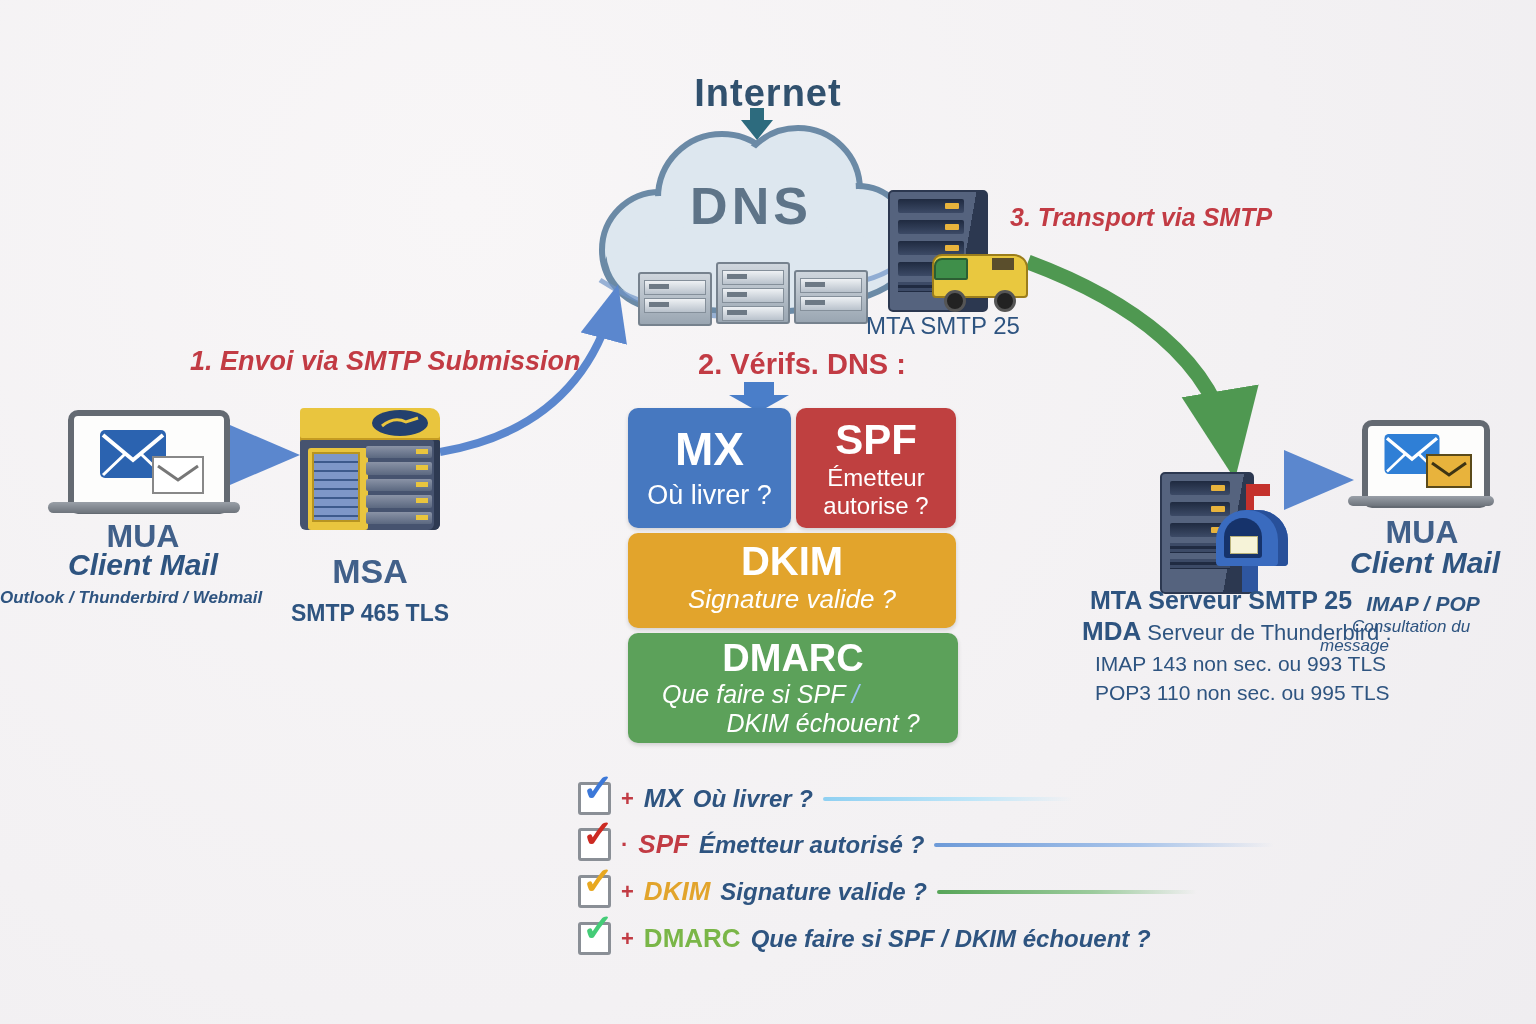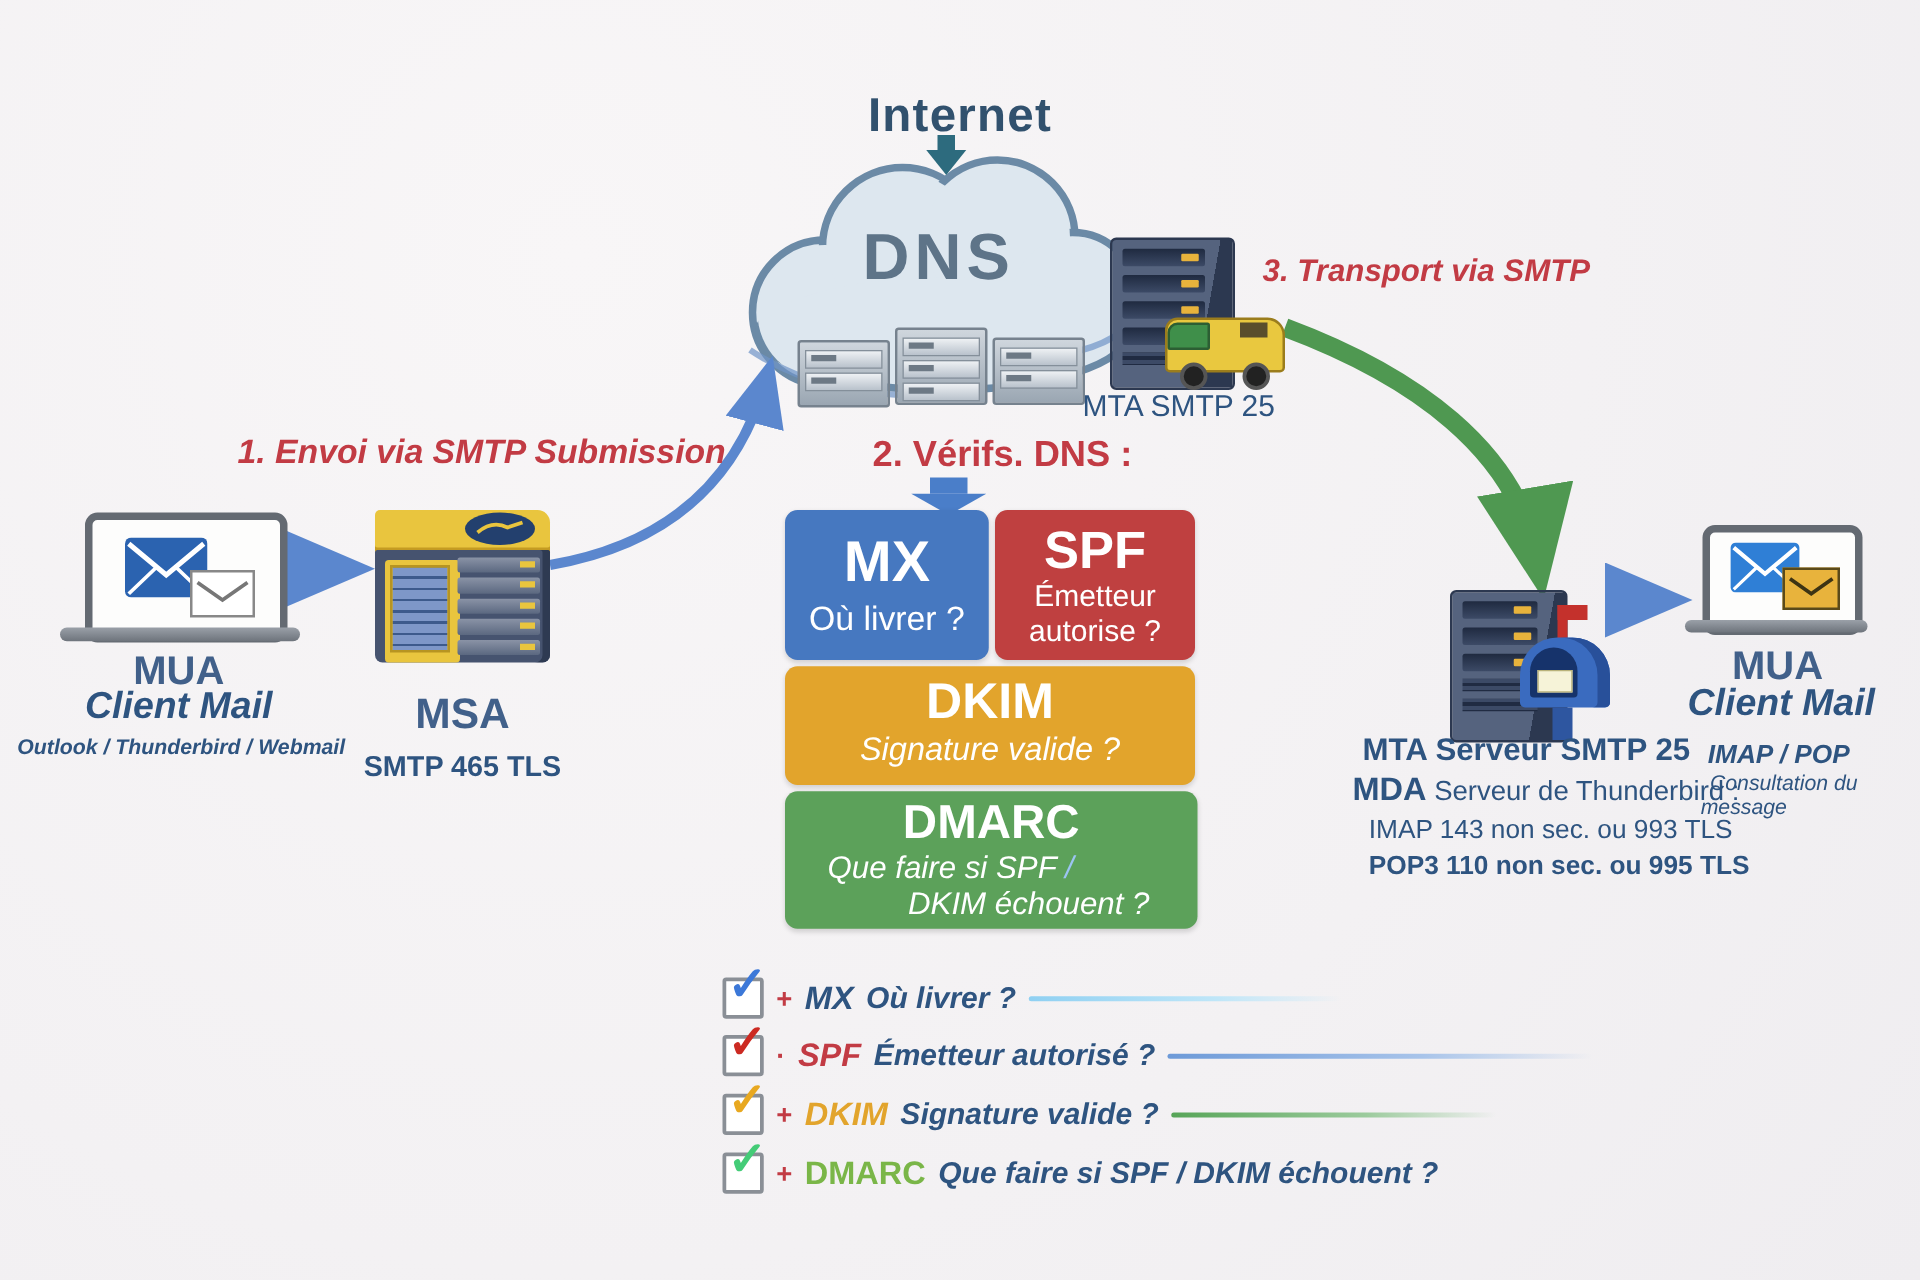--- a/index.html
+++ b/index.html
@@ -17,21 +17,21 @@
     font-size:52px;font-weight:bold;color:#5e7488;letter-spacing:4px;}
   .step-label{color:#c23b44;font-weight:bold;white-space:nowrap;}
   .italic{font-style:italic;}
   .step1{left:190px;top:346px;font-size:27px;font-style:italic;}
   .step2{left:698px;top:348px;font-size:29px;}
   .step3{left:1010px;top:203px;font-size:25px;font-style:italic;}
 
   
   .node-title{font-size:30px;color:#41608a;font-weight:600;text-align:center;}
   .node-sub{font-size:28px;color:#2e5480;font-weight:bold;font-style:italic;text-align:center;}
-  .small-note{font-size:17px;color:#2e5480;font-style:italic;text-align:center;}
+  .small-note{font-size:17px;color:#2e5480;font-style:italic;text-align:left;}
   .navy-bold{color:#2e5480;font-weight:bold;}
 
   
   .laptop{border:6px solid #646a72;border-radius:10px;background:#fdfdfc;}
   .laptop-base{background:linear-gradient(#9aa0a8,#6e747c);border-radius:6px;}
   .env-main{position:absolute;}
   .env-small{position:absolute;background:#ffffff;border:2px solid #888;}
 
   
   .msa-box{width:140px;height:122px;}
@@ -316,21 +316,21 @@
     <div class="hole"></div>
     <div class="letter"></div>
     <div class="post"></div>
   </div>
 
   <div class="abs r-line" style="left:1090px;top:586px;font-size:25px;font-weight:bold;">MTA Serveur SMTP 25</div>
   <div class="abs r-line" style="left:1082px;top:616px;font-size:22px;">
     <span style="font-weight:bold;font-size:26px;">MDA</span><span> Serveur de Thunderbird :</span>
   </div>
   <div class="abs r-line" style="left:1095px;top:652px;font-size:21px;font-weight:normal;">IMAP 143 non sec. ou 993 TLS</div>
-  <div class="abs r-line" style="left:1095px;top:681px;font-size:21px;font-weight:bold;">POP3 110 non sec. ou 995 TLS</div>
+  <div class="abs r-line" style="left:1095px;top:681px;font-size:21px;font-weight:normal;">POP3 110 non sec. ou 995 TLS</div>
 
   <div class="abs laptop" style="left:1362px;top:420px;width:116px;height:76px;">
     <svg class="env-main" style="left:16px;top:8px;" width="56" height="40" viewBox="0 0 66 48">
       <rect width="66" height="48" rx="5" fill="#2f7fd6"></rect>
       <path d="M3,5 L33,30 L63,5" stroke="#fff" stroke-width="4" fill="none"></path>
       <path d="M3,45 L25,24 M63,45 L41,24" stroke="#fff" stroke-width="3"></path>
     </svg>
     <div class="env-small" style="left:58px;top:28px;width:42px;height:30px;background:#e8b33c;border-color:#5a4a1a;">
       <svg width="42" height="30" viewBox="0 0 42 30">
           <path d="M4,7 L21,19 L38,7" stroke="#3d3414" stroke-width="3" fill="none"></path>

